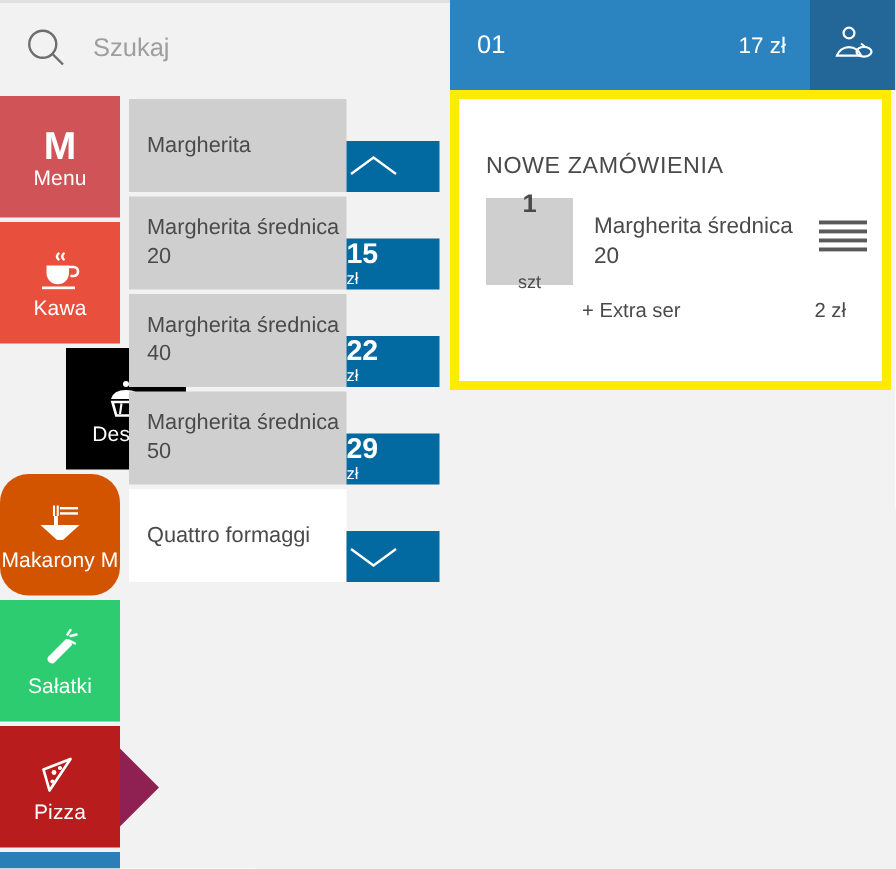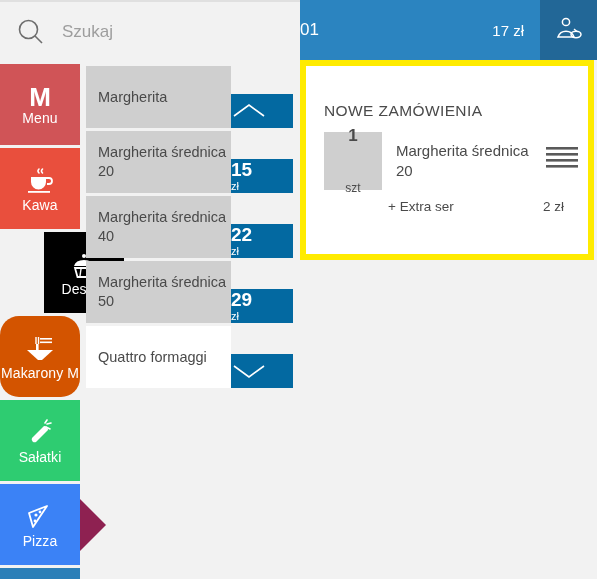--- a/index.html
+++ b/index.html
@@ -151,20 +151,21 @@
     position: absolute;
     left: 300px; top: 0;
     width: 297px; height: 60px;
     background: #2b84c0;
     display: flex;
     align-items: center;
   }
   .orderhead .oh-num {
     color: #ffffff;
     font-size: 17px;
+    padding-left: 18px;
     flex: 1;
   }
   .orderhead .oh-total {
     color: #ffffff;
     font-size: 15px;
     padding-right: 16px;
   }
   .orderhead .oh-waiter {
     width: 57px; height: 60px;
     background: #226797;
@@ -296,21 +297,21 @@
     <div class="cat" style="top:336px; background:#2ecc71; color:#2ecc71;">
       <div class="cat-icon">
         <svg width="30" height="28" viewBox="0 0 30 28">
           <path d="M20 4 l2 -3 M22 5 l4 -1 M21 8 l4 2" fill="none" stroke="#fff" stroke-width="1.6" stroke-linecap="round"></path>
           <path d="M19 7 a4 4 0 0 1 4 4 l-12 12 a3 3 0 0 1 -4 -4 z" fill="#fff"></path>
         </svg>
       </div>
       <div class="cat-label" style="color:#ffffff">Sałatki</div>
     </div>
 
-    <div class="cat selected" style="top:420px; background:#3b82f6; color:#8e2151;">
+    <div class="cat selected" style="top:420px; background:#b91c1c; color:#8e2151;">
       <div class="cat-icon">
         <svg width="30" height="28" viewBox="0 0 30 28">
           <path d="M22 3 L8 24 L4 10 Z" fill="none" stroke="#fff" stroke-width="1.8" stroke-linejoin="round"></path>
           <circle cx="11" cy="12" r="1.6" fill="#fff"></circle>
           <circle cx="15" cy="9" r="1.4" fill="#fff"></circle>
           <circle cx="10" cy="18" r="1.4" fill="#fff"></circle>
         </svg>
       </div>
       <div class="cat-label" style="color:#ffffff">Pizza</div>
       <div class="pointer"></div>

